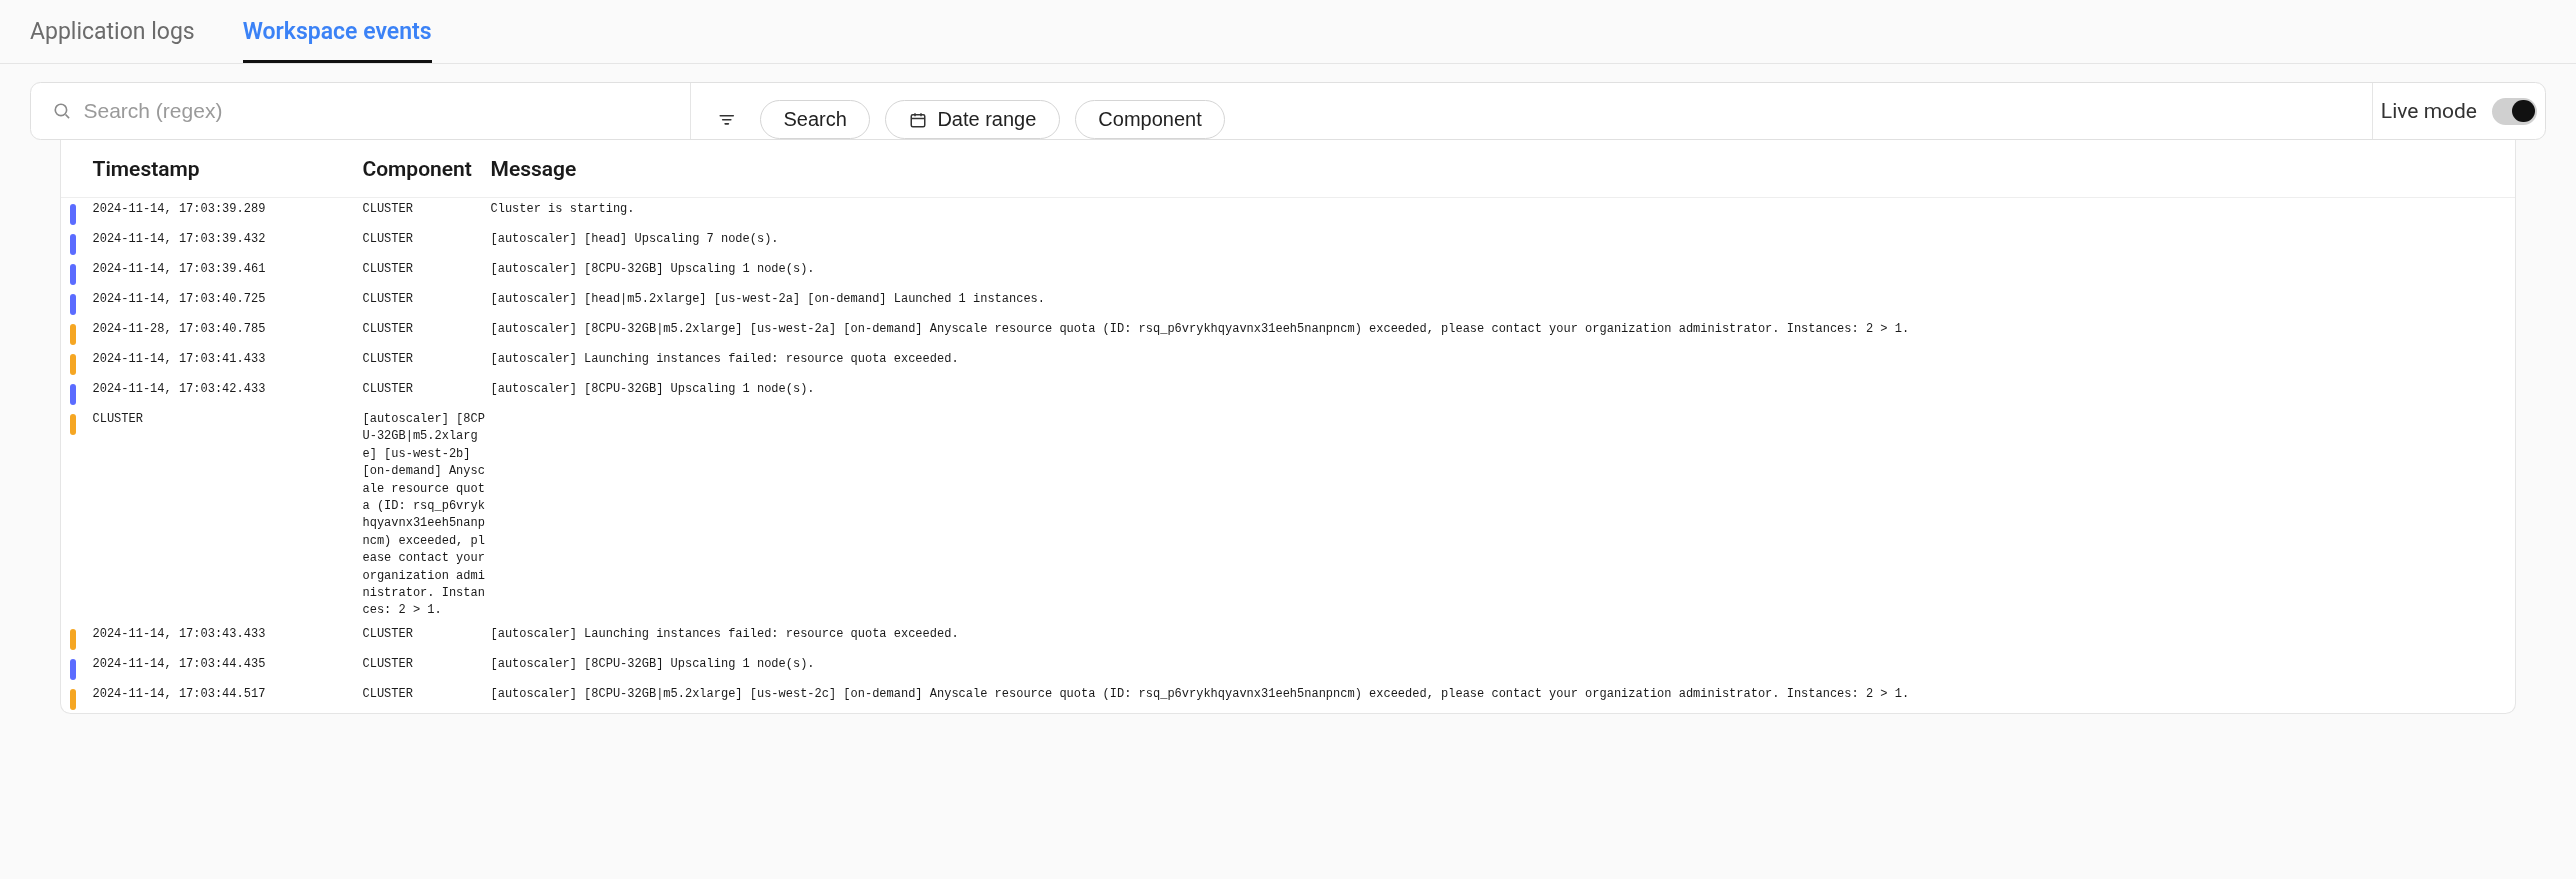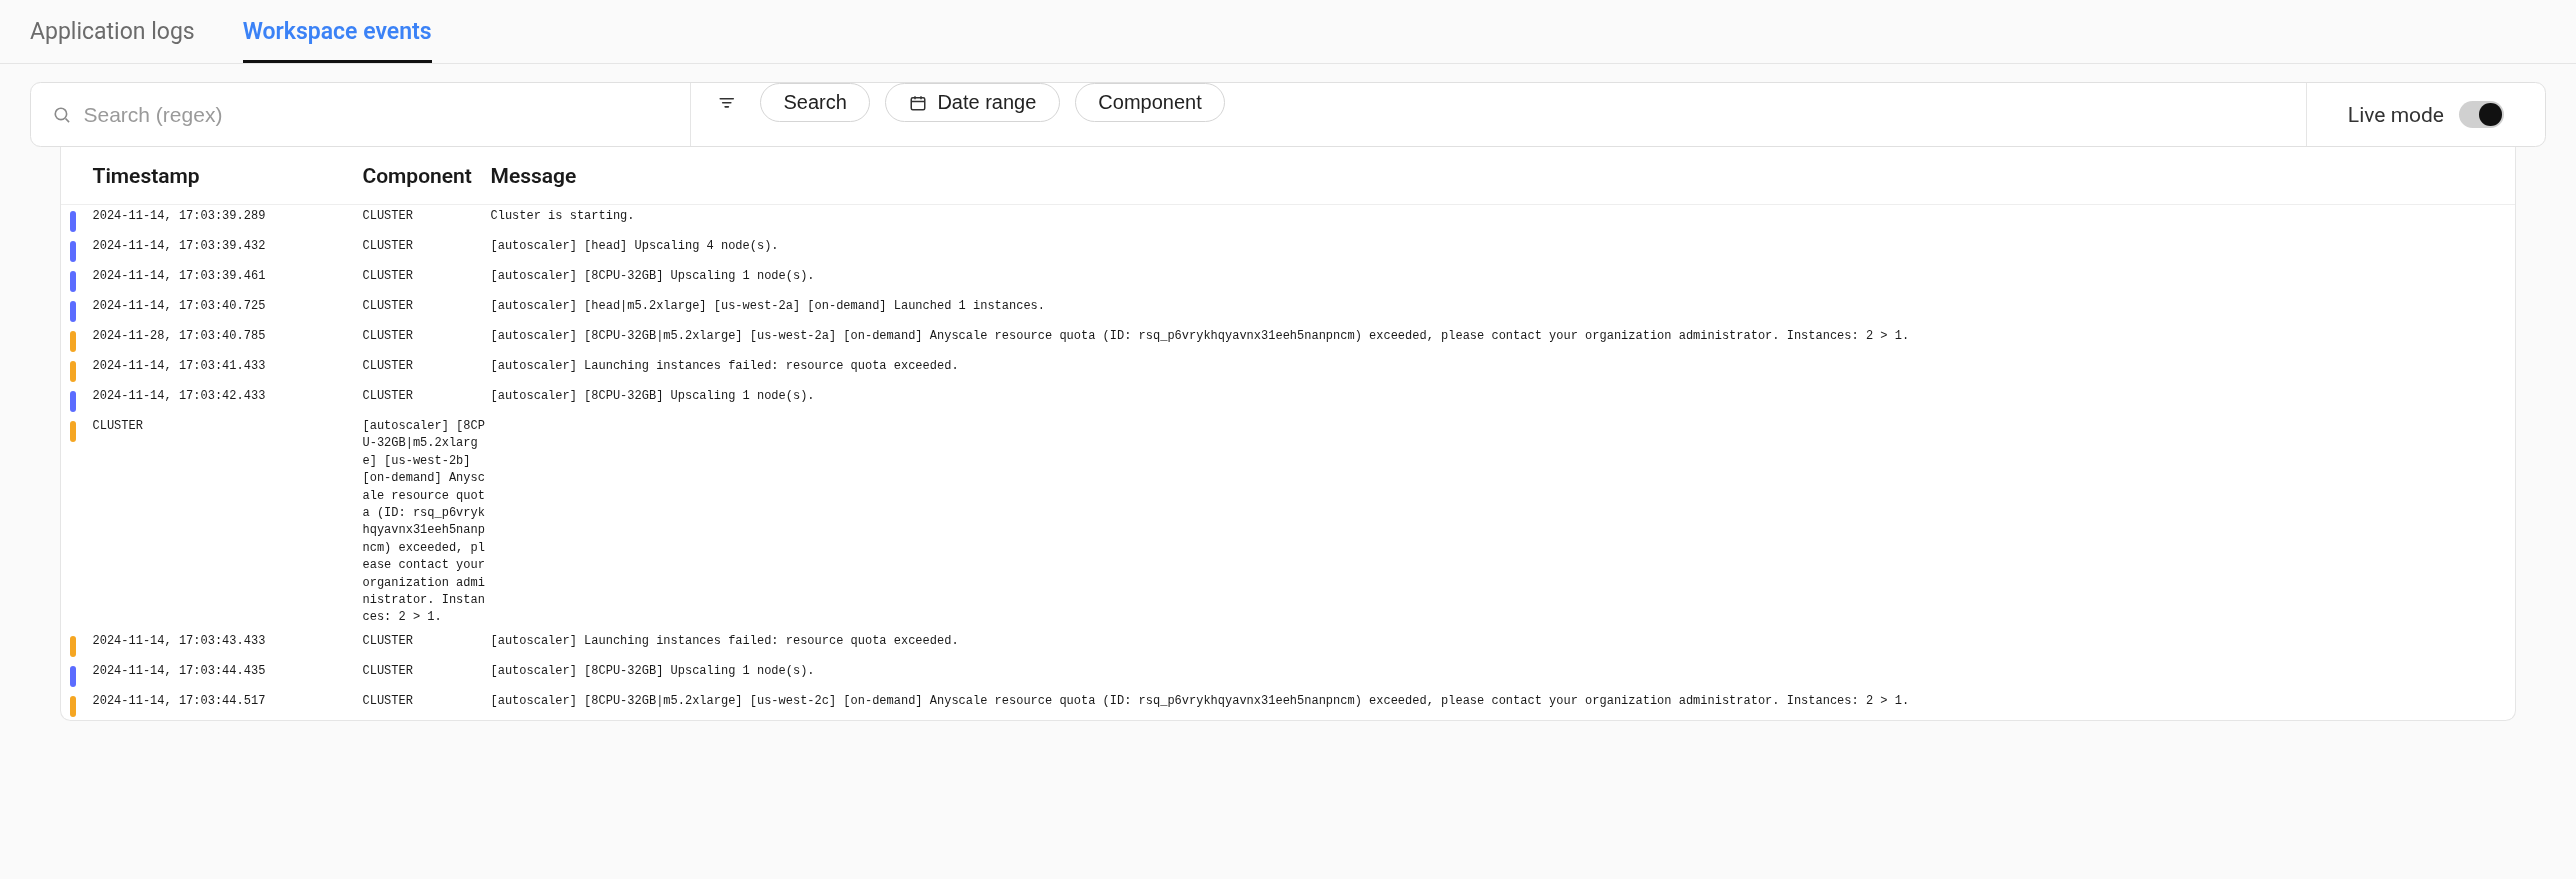--- a/index.html
+++ b/index.html
@@ -25,25 +25,25 @@
     .tab.active {
       color: #3b82f6;
       font-weight: 600;
       border-bottom: 3px solid #111;
     }
     .toolbar-wrap {
       padding: 18px 30px;
     }
     .toolbar {
       display: flex;
-      align-items: flex-start;
+      align-items: flex-end;
       border: 0.8px solid #e0e0e0;
       border-radius: 10.5px;
       background: #fff;
-      height: 65px;
+      height: 58px;
     }
     .search-box {
       display: flex;
       align-items: center;
       flex: 0 0 660px;
       padding: 0 21px;
       gap: 12px;
       border-right: 0.8px solid #e5e5e5;
       height: 100%;
     }
@@ -81,21 +81,21 @@
       border-radius: 749px;
       font-size: 20px;
       color: #222;
       cursor: pointer;
       background: #fff;
     }
     .live {
       display: flex;
       align-items: center;
       gap: 15px;
-      padding: 0 41px;
+      padding: 0 8px;
       border-left: 0.8px solid #e5e5e5;
       height: 100%;
       font-size: 21px;
       color: #333;
     }
     .toggle {
       width: 45px;
       height: 27px;
       background: #d0d0d0;
       border-radius: 749px;
@@ -209,21 +209,21 @@
         <div class="row">
           <div class="sev info"></div>
           <div>2024-11-14, 17:03:39.289</div>
           <div>CLUSTER</div>
           <div class="msg">Cluster is starting.</div>
         </div>
         <div class="row">
           <div class="sev info"></div>
           <div>2024-11-14, 17:03:39.432</div>
           <div>CLUSTER</div>
-          <div class="msg">[autoscaler] [head] Upscaling 4 node(s).</div>
+          <div class="msg">[autoscaler] [head] Upscaling 7 node(s).</div>
         </div>
         <div class="row">
           <div class="sev info"></div>
           <div>2024-11-14, 17:03:39.461</div>
           <div>CLUSTER</div>
           <div class="msg">[autoscaler] [8CPU-32GB] Upscaling 1 node(s).</div>
         </div>
         <div class="row">
           <div class="sev info"></div>
           <div>2024-11-14, 17:03:40.725</div>

